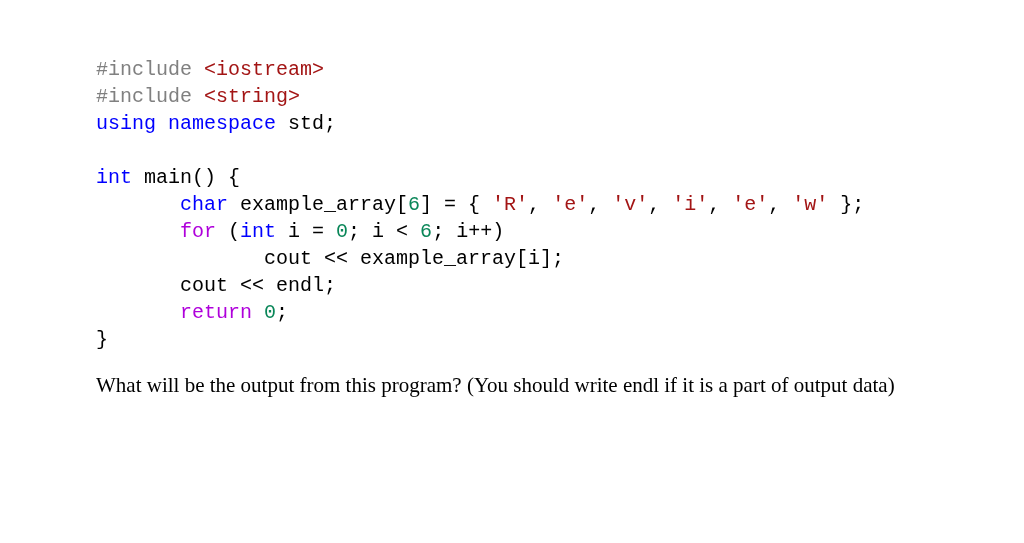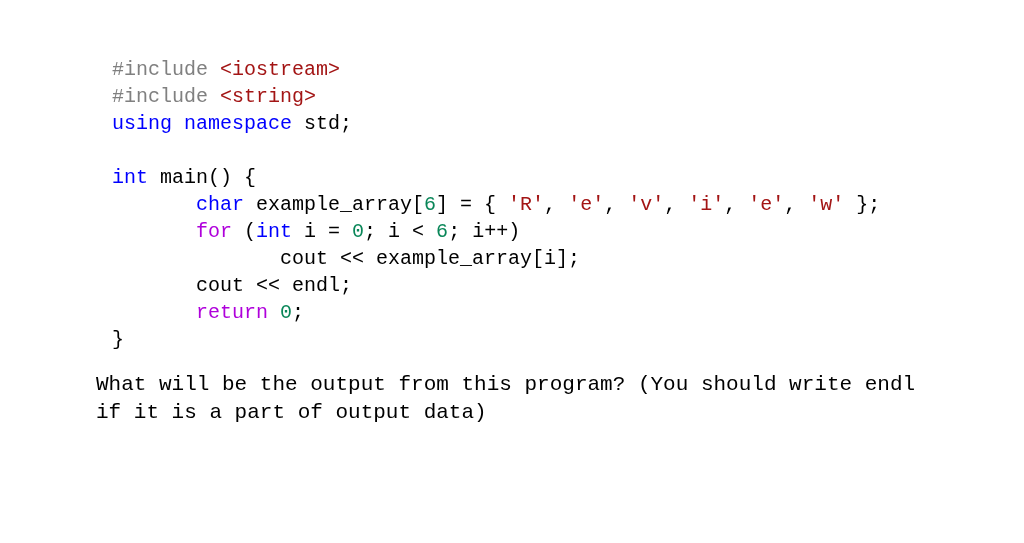--- a/index.html
+++ b/index.html
@@ -17,31 +17,30 @@
       text-decoration: underline;
       font-size: 21px;
       margin-bottom: 14px;
     }
     .code {
       font-family: Consolas, "Courier New", monospace;
       font-size: 20px;
       line-height: 1.35;
       white-space: pre;
       margin-bottom: 18px;
-      margin-left: 16px;
     }
     .c-preproc-hash { color: #808080; }
     .c-angle { color: #a31515; }
     .c-keyword-blue { color: #0000ff; }
     .c-keyword-return { color: #af00db; }
     .c-string { color: #a31515; }
     .c-number { color: #098658; }
     .c-ident { color: #000000; }
     .question {
-      font-family: Liberation Mono, monospace;
+      font-family: Liberation Serif, serif;
       font-size: 21px;
       line-height: 1.35;
       max-width: 820px;
     }
   </style>
 </head>
 <body>
 
 <div class="page">
 

